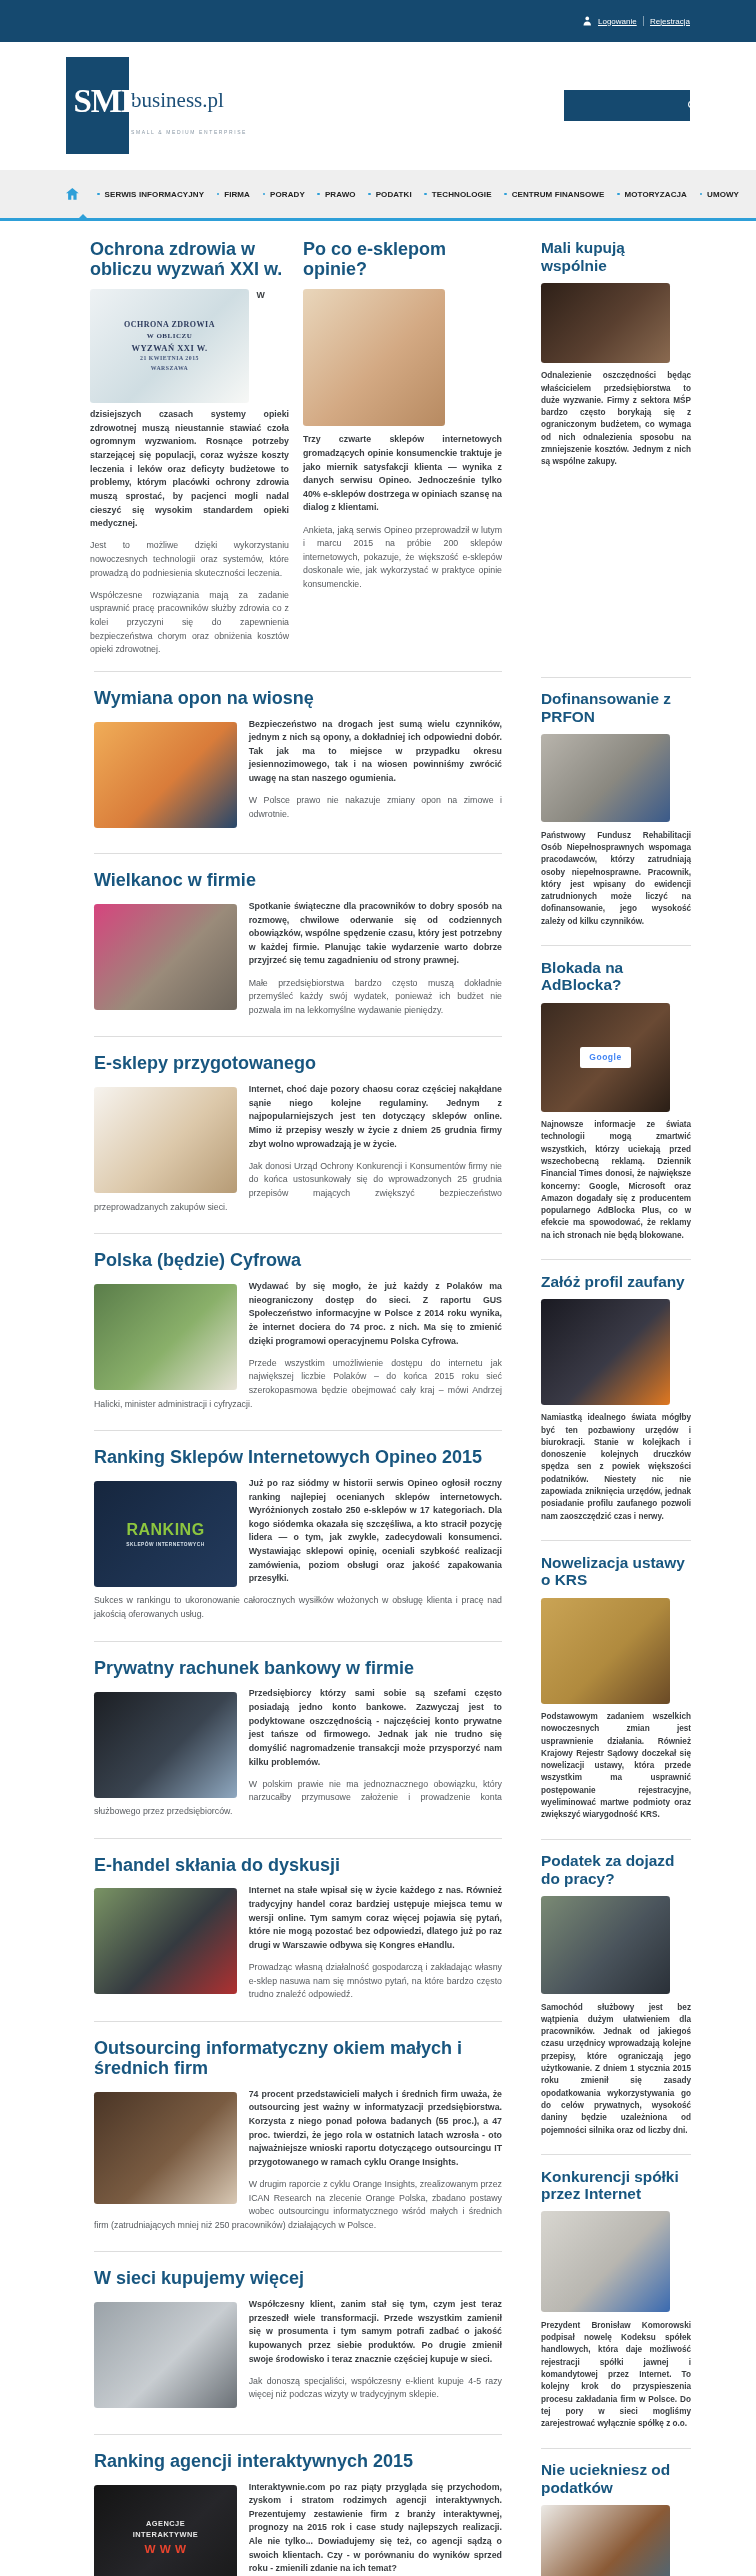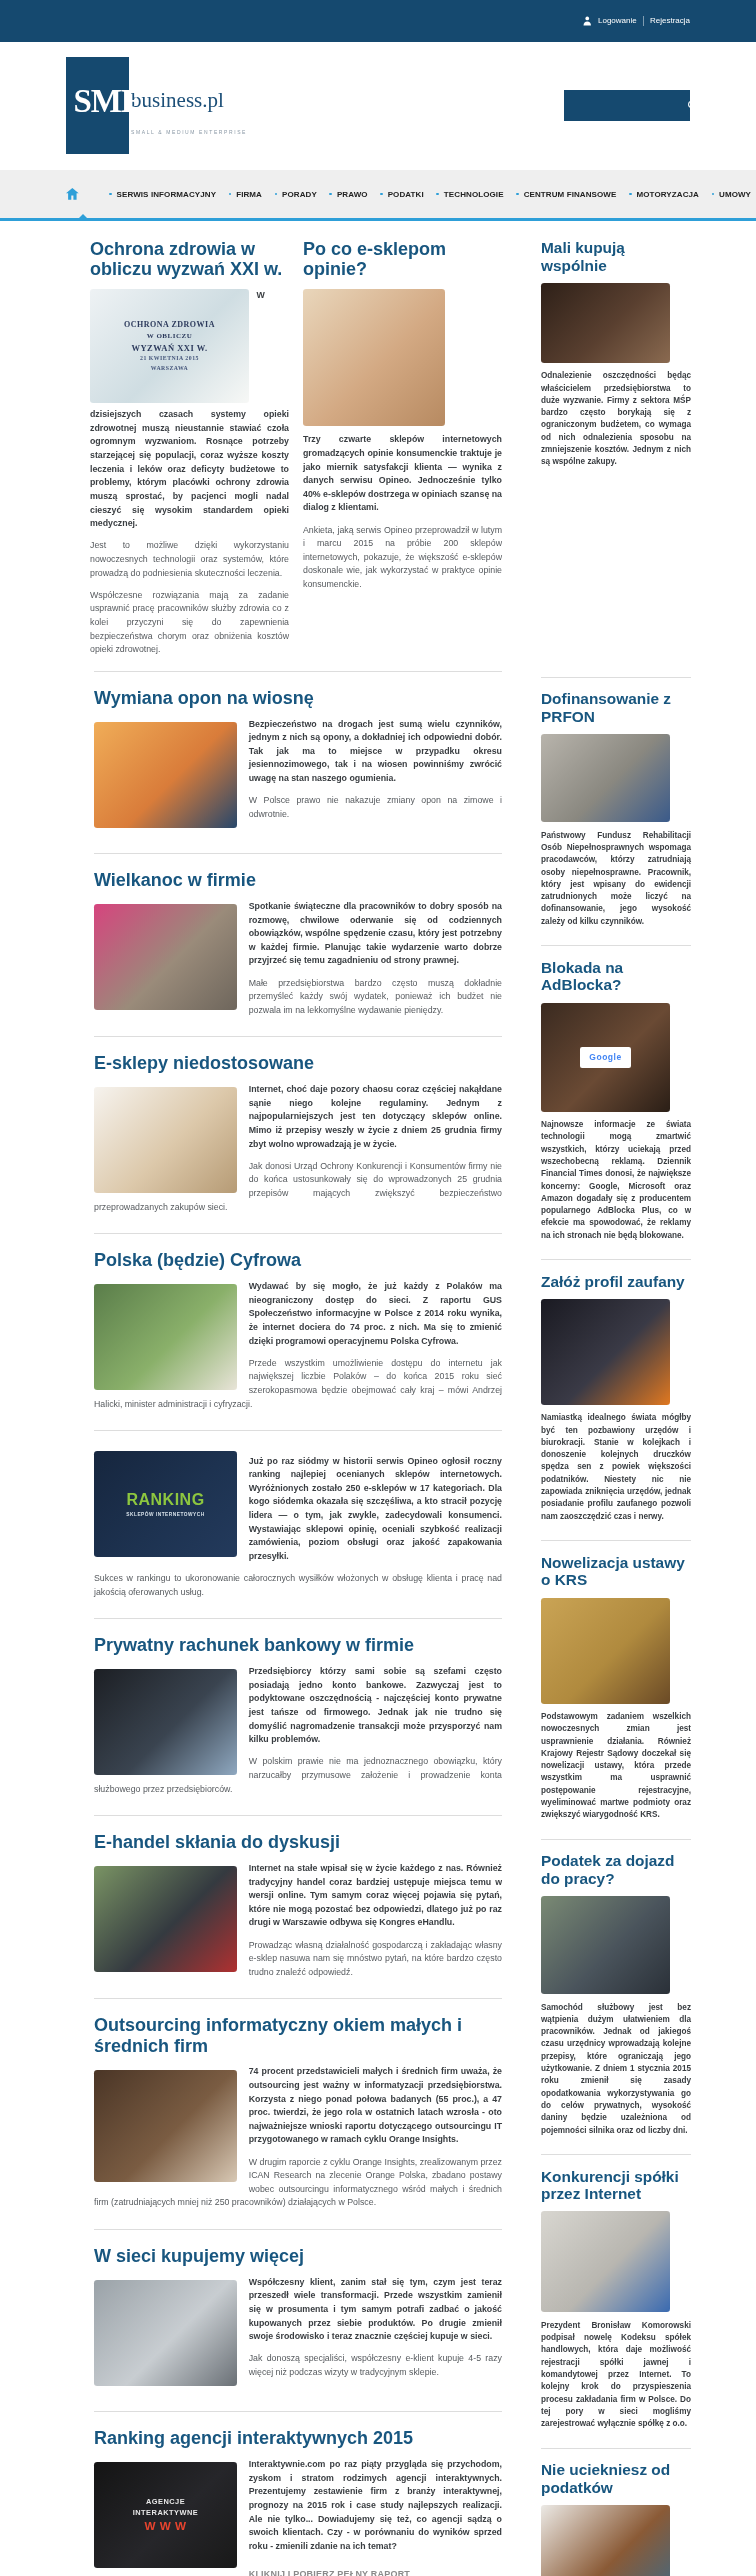--- a/index.html
+++ b/index.html
@@ -3,39 +3,39 @@
 <meta charset="utf-8">
 <style>
   * { box-sizing: border-box; margin: 0; padding: 0; }
   body { background:#fff; font-family:"Liberation Sans", sans-serif; color:#4a4e52; }
   a { text-decoration:none; color:inherit; }
   .wrap { width:624px; margin:0 auto; }
 
   
   .topbar { background:#15496f; height:42px; display:flex; align-items:center; }
   .topbar .wrap { display:flex; justify-content:flex-end; align-items:center; gap:7.4px; }
-  .auth { display:flex; align-items:flex-start; gap:6.4px; color:#fff; font-size:8px; }
+  .auth { display:flex; align-items:center; gap:6.4px; color:#fff; font-size:8px;text-decoration:underline; }
   .auth .sep { width:0.5px; height:9.6px; background:rgba(255,255,255,.45); }
 
   
   .header { background:#fff; padding:15px 0 16px; }
   .header .wrap { display:flex; justify-content:space-between; align-items:flex-start; }
   .logo { display:flex; align-items:flex-start; cursor:pointer; }
   .logo-box { width:63px; height:97px; background:#15496f; position:relative; flex:0 0 auto; }
   .logo-sme { position:absolute; top:25.5px; left:7.4px; color:#fff; font-family:"Liberation Serif", serif; font-size:33px; font-weight:bold; letter-spacing:-1.1px; }
   .logo-text { margin-left:2.1px; padding-top:33px; }
   .logo-suffix { font-family:"Liberation Serif", serif; font-size:21px; color:#1c4f78; line-height:1; }
   .logo-tagline { margin-top:18px; font-size:5px; letter-spacing:1.6px; color:#8a98a5; }
   .searchbox { margin-top:33px; width:126px; height:31px; background:#15496f; display:flex; align-items:center; }
   .searchbox input { flex:1; height:100%; background:transparent; border:0; outline:none; color:#fff; font-size:8px; padding:0 6.4px; }
   .searchbox button { width:28px; height:100%; background:transparent; border:0; cursor:pointer; display:flex; align-items:center; justify-content:center; }
 
   
   .navbar { background:#efefef; border-bottom:3.2px solid #2e9fd8; position:relative; }
-  .navbar .wrap { display:flex; align-items:center; height:48px; gap:23px; }
+  .navbar .wrap { display:flex; align-items:center; height:48px; gap:11px; }
   .nav-home { display:flex; align-items:center; margin-right:3.2px; cursor:pointer; }
   .nav-list { display:flex; list-style:none; align-items:center; gap:4.2px; }
   .nav-item { display:flex; align-items:center; gap:4.8px; cursor:pointer; padding:3.2px 4.2px; }
   .nav-bullet { width:2.7px; height:2.7px; border-radius:50%; background:#2e9fd8; flex:0 0 auto; }
   .nav-label { font-size:8px; font-weight:bold; color:#222; text-transform:uppercase; letter-spacing:0.1px; white-space:nowrap; }
   .nav-caret { position:absolute; left:79px; bottom:0; width:0; height:0; border-left:4.8px solid transparent; border-right:4.8px solid transparent; border-bottom:4.8px solid #2e9fd8; }
 
   
   .content { display:flex; gap:39px; padding-top:18px; }
   .main { width:436px; flex:0 0 auto; }
@@ -204,34 +204,35 @@
           <div class="clear"></div>
         </div>
         <div class="article">
           <h2 class="title">Wielkanoc w firmie</h2>
           <div class="article-image img-main" style="background: linear-gradient(135deg, rgb(214, 68, 126) 0%, rgb(154, 139, 122) 55%, rgb(110, 102, 92) 100%); height: 106px;"></div>
           <p class="lead">Spotkanie świąteczne dla pracowników to dobry sposób na rozmowę, chwilowe oderwanie się od codziennych obowiązków, wspólne spędzenie czasu, który jest potrzebny w każdej firmie. Planując takie wydarzenie warto dobrze przyjrzeć się temu zagadnieniu od strony prawnej.</p>
           <p class="para">Małe przedsiębiorstwa bardzo często muszą dokładnie przemyśleć każdy swój wydatek, ponieważ ich budżet nie pozwala im na lekkomyślne wydawanie pieniędzy.</p>
           <div class="clear"></div>
         </div>
         <div class="article">
-          <h2 class="title">E-sklepy niedostosowane</h2>
+          <h2 class="title">E-sklepy przygotowanego</h2>
           <div class="article-image img-main" style="background: linear-gradient(135deg, rgb(246, 243, 238) 0%, rgb(220, 200, 170) 55%, rgb(182, 155, 117) 100%); height: 106px;"></div>
           <p class="lead">Internet, choć daje pozory chaosu coraz częściej nakąłdane sąnie niego kolejne regulaminy. Jednym z najpopularniejszych jest ten dotyczący sklepów online. Mimo iż przepisy weszły w życie z dniem 25 grudnia firmy zbyt wolno wprowadzają je w życie.</p>
           <p class="para">Jak donosi Urząd Ochrony Konkurencji i Konsumentów firmy nie do końca ustosunkowały się do wprowadzonych 25 grudnia przepisów mających zwiększyć bezpieczeństwo  przeprowadzanych zakupów sieci.</p>
           <div class="clear"></div>
         </div>
         <div class="article">
           <h2 class="title">Polska (będzie) Cyfrowa</h2>
           <div class="article-image img-main" style="background: linear-gradient(135deg, rgb(90, 125, 74) 0%, rgb(138, 176, 106) 55%, rgb(232, 228, 216) 100%); height: 106px;"></div>
           <p class="lead">Wydawać by się mogło, że już każdy z Polaków ma nieograniczony dostęp do sieci. Z raportu GUS Społeczeństwo informacyjne w Polsce z 2014 roku wynika, że internet dociera do 74 proc. z nich. Ma się to zmienić dzięki programowi operacyjnemu Polska Cyfrowa.</p>
           <p class="para">Przede wszystkim umożliwienie dostępu do internetu jak największej liczbie Polaków – do końca 2015 roku sieć szerokopasmowa będzie obejmować cały kraj – mówi Andrzej Halicki, minister administracji i cyfryzacji.</p>
           <div class="clear"></div>
         </div>
         <div class="article">
+          <h2 class="title">Ranking Sklepów Internetowych Opineo 2015</h2>
           <div class="article-image img-main" style="background: linear-gradient(135deg, rgb(22, 38, 62) 0%, rgb(29, 50, 80) 55%, rgb(35, 58, 92) 100%); height: 106px;">
             <div class="overlay">
               <div class="ov-line" style="color: rgb(141, 198, 63); font-size: 16px;">RANKING</div>
               <div class="ov-line" style="color: rgb(216, 226, 234); font-size: 4.8px;">SKLEPÓW INTERNETOWYCH</div>
             </div>
           </div>
           <p class="lead">Już po raz siódmy w historii serwis Opineo ogłosił roczny ranking najlepiej ocenianych sklepów internetowych. Wyróżnionych zostało 250 e-sklepów w 17 kategoriach. Dla kogo siódemka okazała się szczęśliwa, a kto stracił pozycję lidera — o tym, jak zwykle, zadecydowali konsumenci. Wystawiając sklepowi opinię, oceniali szybkość realizacji zamówienia, poziom obsługi oraz jakość zapakowania przesyłki.</p>
           <p class="para">Sukces w rankingu to ukoronowanie całorocznych wysiłków włożonych w obsługę klienta i pracę nad jakością oferowanych usług.</p>
           <div class="clear"></div>
         </div>

